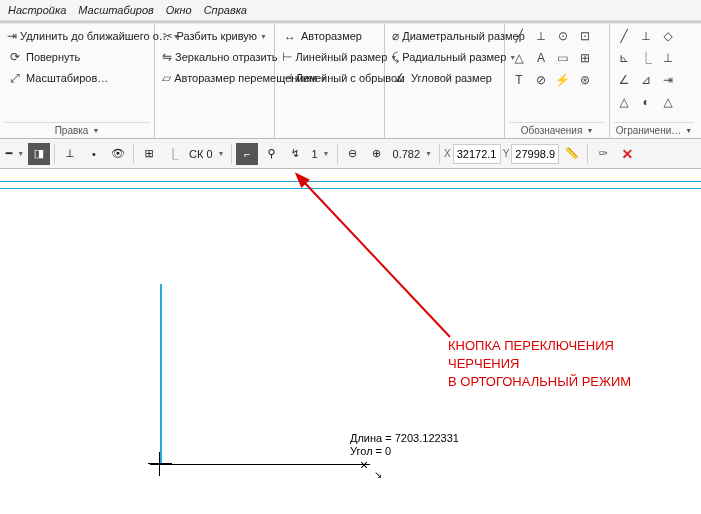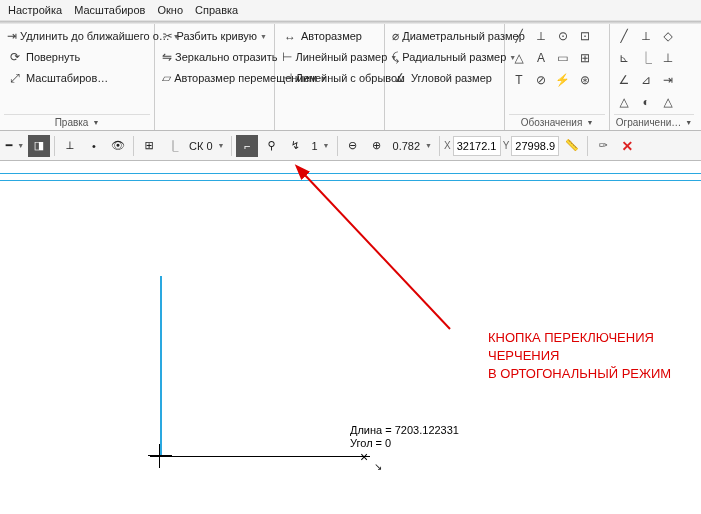--- a/index.html
+++ b/index.html
@@ -1,23 +1,23 @@
 <!DOCTYPE html>
 <html><head>
 <meta charset="utf-8">
 <style>
   * { box-sizing: border-box; margin: 0; padding: 0; }
   body { font-family: Tahoma, Arial, sans-serif; font-size: 11px; background: #fff; color: #222; width: 701px; height: 514px; overflow: hidden; position: relative; }
   .menubar { display: flex; gap: 12px; padding: 4px 8px; background: #f5f5f5; border-bottom: 1px solid #e0e0e0; }
-  .menubar span { cursor: default; }
+  .menubar span { cursor: default; font-style: italic; }
   .divider { height: 3px; background: linear-gradient(#bbb,#eee); }
   .ribbon { display: flex; border-bottom: 1px solid #bbb; background: #fafafa; }
   .panel { border-right: 1px solid #ccc; padding: 2px 4px 0 4px; display: flex; flex-direction: column; }
   .panel-body { display: flex; flex-direction: column; gap: 1px; flex: 1; }
-  .panel-title { text-align: center; font-size: 10px; color: #555; padding: 2px 0; border-top: 1px solid #ddd; margin-top: 2px; display:flex; justify-content:center; align-items:center; gap:4px;}
+  .panel-title { text-align: center; font-size: 10px; color: #555; padding: 2px 0; border-top: 1px solid #ddd; margin-top: 10px; display:flex; justify-content:center; align-items:center; gap:4px;}
   .btn { display: flex; align-items: center; gap: 3px; padding: 2px 3px; cursor: default; white-space: nowrap; }
   .ic { width: 16px; height: 16px; display: inline-flex; align-items:center; justify-content:center; font-size: 12px; color:#444; }
   .grid-icons { display:flex; flex-wrap:wrap; gap:2px; align-content:flex-start; }
   .grid-icons .ic { width:20px; height:20px; border:1px solid transparent; }
   .toolbar { display:flex; align-items:center; gap:2px; padding:3px 4px; border-bottom:1px solid #bbb; background:#f5f5f5; height:30px; }
   .tb-btn { width:22px; height:22px; display:inline-flex; align-items:center; justify-content:center; cursor:default; }
   .tb-sep { width:1px; height:20px; background:#ccc; margin:0 2px; }
   .tb-dark { background:#555; color:#fff; }
   .tb-input { border:1px solid #ccc; background:#fff; padding:2px 3px; font-size:11px; height:20px; }
   .dd { display:inline-flex; align-items:center; gap:3px; padding:0 3px; }
@@ -223,18 +223,18 @@
 
   <svg class="arrow-svg" width="701" height="350">
     <defs>
       <marker id="ah" markerWidth="10" markerHeight="10" refX="2" refY="3" orient="auto">
         <path d="M0,0 L0,6 L8,3 z" fill="#d00"></path>
       </marker>
     </defs>
     <line x1="450" y1="168" x2="303" y2="12" stroke="#d00" stroke-width="2" marker-end="url(#ah)"></line>
   </svg>
 
-  <div class="anno-text" style="left:448px; top:168px;margin-left:40px;">
+  <div class="anno-text" style="left:448px; top:168px;">
     <div>КНОПКА ПЕРЕКЛЮЧЕНИЯ</div>
     <div>ЧЕРЧЕНИЯ</div>
     <div>В ОРТОГОНАЛЬНЫЙ РЕЖИМ</div>
   </div>
 </div>
 
 </body></html>

